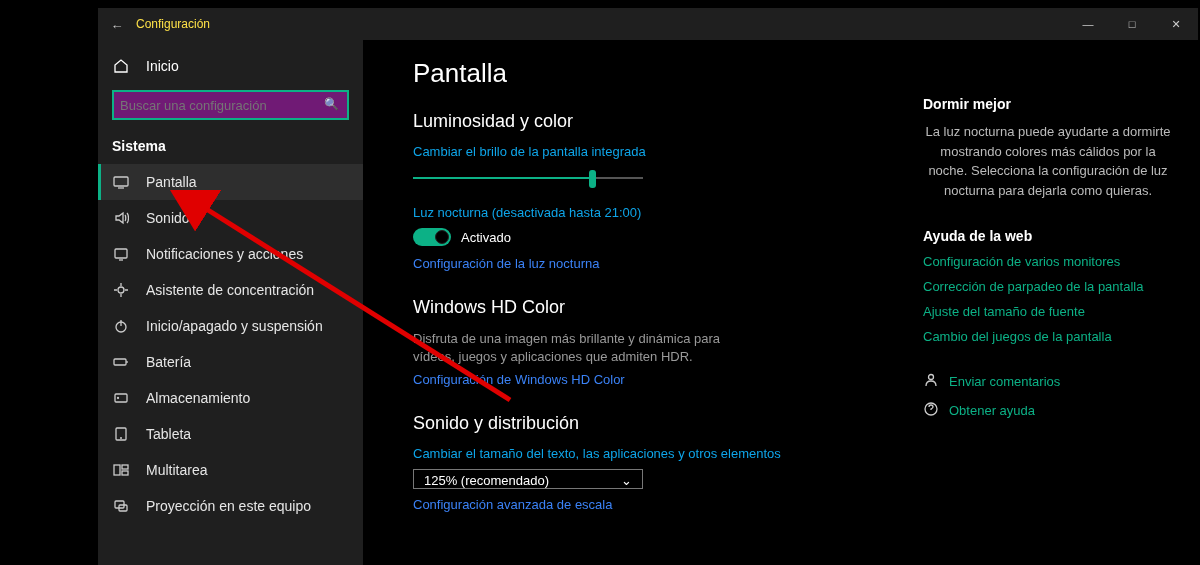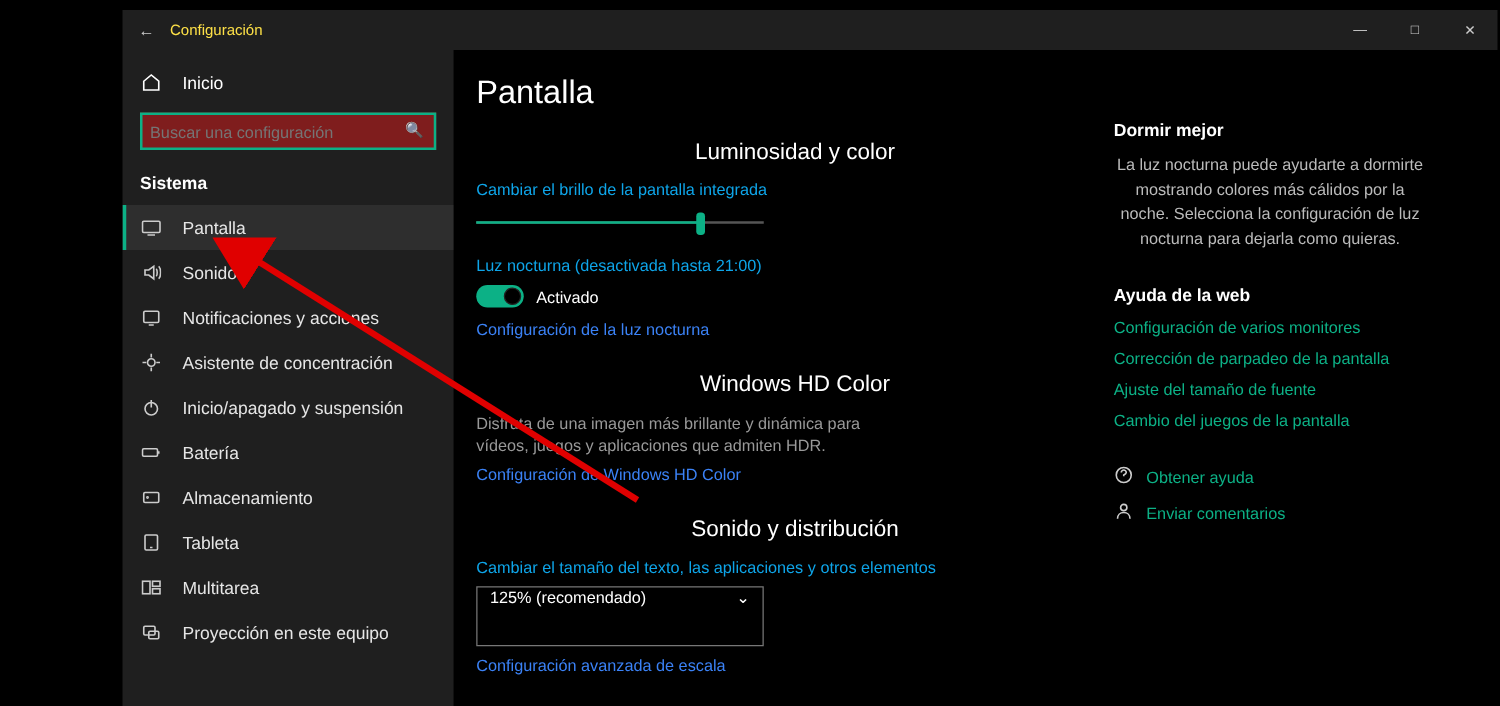--- a/index.html
+++ b/index.html
@@ -20,34 +20,34 @@
   .titlebar {
     height: 32px;
     display: flex;
     align-items: center;
     background: #1f1f1f;
   }
   .titlebar .back { width: 38px; text-align: center; color: #ccc; font-size: 13px; cursor: pointer; }
   .titlebar .title { color: #fde047; font-size: 12px; }
   .titlebar .spacer { flex: 1; }
   .winbtn { width: 44px; height: 32px; display: flex; align-items: center; justify-content: center; color: #ccc; font-size: 11px; cursor: pointer; }
-  .content { display: flex; height: calc(100% - 32px); }
+  .content { display: flex; height: calc(100% - 32px); gap: 32px; }
   .sidebar {
     width: 265px;
     background: #1f1f1f;
     padding: 10px 0 0 0;
     overflow: hidden;
   }
   .home { display: flex; align-items: center; gap: 16px; padding: 8px 14px; font-size: 14px; cursor: pointer; }
   .home .icon { width: 18px; display: inline-flex; justify-content: center; }
   .search-wrap { padding: 8px 14px 6px 14px; }
   .search {
     width: 100%;
     height: 30px;
-    background: #7f1d1d;
+    background: #701a75;
     border: 2px solid #0cb186;
     color: #aaa;
     font-size: 13px;
     padding: 0 26px 0 6px;
     position: relative;
   }
   .search-box { position: relative; }
   .search-box .sicon { position: absolute; right: 10px; top: 7px; color: #999; font-size: 12px; }
   .section-label { padding: 12px 14px 10px 14px; font-size: 14px; font-weight: 600; }
   .nav-item { display: flex; align-items: center; gap: 16px; padding: 10px 14px; font-size: 14px; cursor: pointer; color: #e6e6e6; }
@@ -56,39 +56,39 @@
   .main {
     flex: 1;
     background: #000;
     padding: 18px 0 0 18px;
     display: flex;
     overflow: hidden;
   }
   .main-left { width: 510px; }
   .main-right { width: 260px; padding-top: 38px; padding-right: 10px; }
   h1 { font-size: 26px; font-weight: 400; margin-bottom: 22px; }
-  h2 { font-size: 18px; font-weight: 400; margin-bottom: 12px; text-align: center; }
+  h2 { font-size: 18px; font-weight: 400; margin-bottom: 12px; }
   .label { font-size: 13px; color: #0ea5e9; margin-bottom: 8px; }
   .slider { position: relative; width: 230px; height: 22px; margin-bottom: 16px; }
   .slider .track { position: absolute; top: 10px; left: 0; right: 0; height: 2px; background: #555; }
   .slider .fill { position: absolute; top: 10px; left: 0; width: 78%; height: 2px; background: #0cb186; }
   .slider .thumb { position: absolute; top: 3px; left: 78%; width: 7px; height: 18px; background: #0cb186; border-radius: 3px; margin-left: -3px; }
   .toggle-row { display: flex; align-items: center; gap: 10px; margin-bottom: 10px; }
   .toggle { width: 38px; height: 18px; background: #0cb186; border-radius: 9px; position: relative; cursor: pointer; }
   .toggle .knob { position: absolute; right: 2px; top: 2px; width: 14px; height: 14px; background: #000; border-radius: 50%; border: 1px solid #222; }
   .toggle-label { font-size: 13px; }
   .link { color: #3b82f6; font-size: 13px; cursor: pointer; display: block; margin-bottom: 6px; }
   .section { margin-bottom: 26px; }
   .desc { font-size: 13px; color: #999; line-height: 1.4; margin-bottom: 6px; max-width: 340px; }
   .dropdown {
-    width: 230px; height: 48px;
+    width: 230px; height: 20px;
     border: 1px solid #777;
     background: #000;
     color: #fff;
-    display: flex; align-items: flex-start; justify-content: space-between;
+    display: flex; align-items: flex-end; justify-content: space-between;
     padding: 0 10px;
     font-size: 13px;
     margin: 6px 0 8px 0;
     cursor: pointer;
   }
   .side-h { font-size: 14px; font-weight: 600; margin-bottom: 10px; }
   .side-text { font-size: 13px; color: #bbb; line-height: 1.5; margin-bottom: 28px; text-align: center; }
   .side-link { color: #0cb186; font-size: 13px; display: block; margin-bottom: 10px; cursor: pointer; }
   .side-action { display: flex; align-items: center; gap: 10px; color: #0cb186; font-size: 13px; margin-bottom: 10px; cursor: pointer; }
   .side-action .icon { color: #ccc; width: 16px; }
@@ -265,34 +265,34 @@
         <div class="side-h">Ayuda de la web</div>
         <a class="side-link">Configuración de varios monitores</a>
         <a class="side-link">Corrección de parpadeo de la pantalla</a>
         <a class="side-link">Ajuste del tamaño de fuente</a>
         <a class="side-link">Cambio del juegos de la pantalla</a>
 
         <div style="height:18px"></div>
         <div class="side-action">
           <span class="icon">
             <svg class="icon-svg" viewBox="0 0 16 16">
+                <circle cx="8" cy="5" r="2.5"></circle>
+                <path d="M3 14c0-3 2-5 5-5s5 2 5 5"></path>
+              </svg>
+          </span>
+          <span>Enviar comentarios</span>
+        </div>
+        <div class="side-action">
+          <span class="icon">
+            <svg class="icon-svg" viewBox="0 0 16 16">
                 <circle cx="8" cy="8" r="6"></circle>
                 <path d="M6 6c0-1 1-2 2-2s2 1 2 2-1 1.5-2 2v1M8 12h0"></path>
               </svg>
           </span>
           <span>Obtener ayuda</span>
-        </div>
-        <div class="side-action">
-          <span class="icon">
-            <svg class="icon-svg" viewBox="0 0 16 16">
-                <circle cx="8" cy="5" r="2.5"></circle>
-                <path d="M3 14c0-3 2-5 5-5s5 2 5 5"></path>
-              </svg>
-          </span>
-          <span>Enviar comentarios</span>
         </div>
       </div>
     </div>
   </div>
 </div>
 
 <svg class="arrow-annot" style="left:170px; top:190px; width:360px; height:230px;">
   <defs>
     <marker id="ah" markerWidth="12" markerHeight="12" refX="2" refY="5" orient="auto">
       <path d="M0 0 L10 5 L0 10 Z" fill="#e00000"></path>

